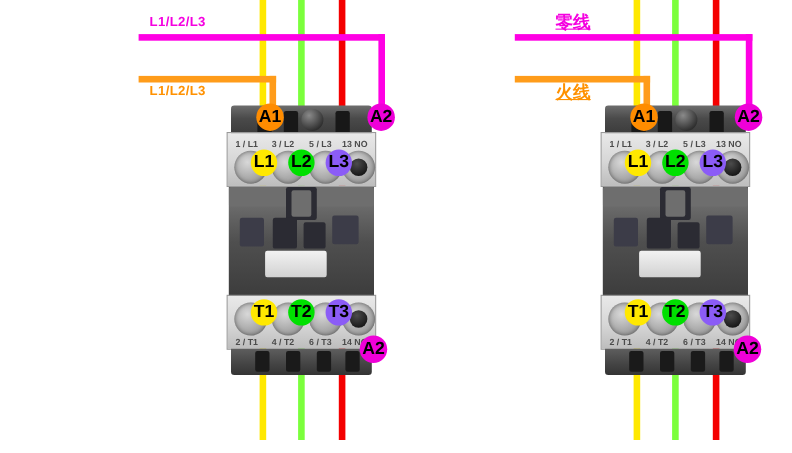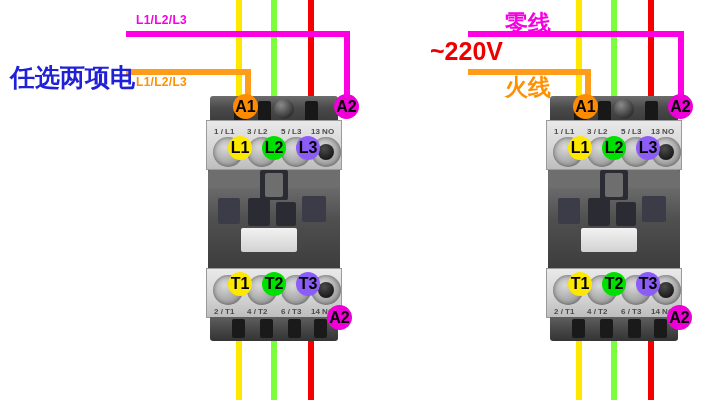--- a/index.html
+++ b/index.html
@@ -52,23 +52,24 @@
     color: #ee0000;
     font-weight: bold;
   }
   .lbl-cn-blue {
     font-size: 25px;
     color: #2020d8;
     font-weight: bold;
     font-family: "DejaVu Sans", sans-serif;
   }
   .lbl-cn {
-    font-size: 23px;
+    font-size: 16px;
     font-weight: bold;
     font-family: "DejaVu Sans", sans-serif;
+    text-decoration: underline;
   }
 
   
   .contactor {
     position: absolute;
     width: 136px;
     height: 232px;
     text-align: right;
   }
   .c-shoulder {
@@ -196,21 +197,20 @@
   <div class="wire-v w-green" style="left:271px; top:0px; height:400px;"></div>
   <div class="wire-v w-red" style="left:308px; top:0px; height:400px;"></div>
 
   <div class="wire-h w-magenta" style="left:126px; top:31px; width:224px;"></div>
   <div class="wire-v w-magenta" style="left:344px; top:31px; height:75px;"></div>
 
   <div class="wire-h w-orange" style="left:126px; top:69px; width:125px;"></div>
   <div class="wire-v w-orange" style="left:245px; top:69px; height:38px;"></div>
 
   <div class="lbl lbl-phase lbl-magenta" style="left:136px; top:14px;">L1/L2/L3</div>
-  <div class="lbl lbl-cn-blue" style="left:10px; top:65px;">任选两项电</div>
   <div class="lbl lbl-phase lbl-orange" style="left:136px; top:76px;">L1/L2/L3</div>
 
   <div class="contactor" style="left:206px; top:96px;">
     <div class="c-shoulder" style="top:0px;">
       <div class="notch" style="left:24px;"></div>
       <div class="notch" style="left:48px;"></div>
       <div class="knob"></div>
       <div class="notch" style="left:95px;"></div>
     </div>
 
@@ -269,21 +269,20 @@
   <div class="wire-v w-green" style="left:611px; top:0px; height:400px;"></div>
   <div class="wire-v w-red" style="left:648px; top:0px; height:400px;"></div>
 
   <div class="wire-h w-magenta" style="left:468px; top:31px; width:216px;"></div>
   <div class="wire-v w-magenta" style="left:678px; top:31px; height:75px;"></div>
 
   <div class="wire-h w-orange" style="left:468px; top:69px; width:123px;"></div>
   <div class="wire-v w-orange" style="left:585px; top:69px; height:38px;"></div>
 
   <div class="lbl lbl-cn lbl-magenta" style="left:505px; top:12px;">零线</div>
-  <div class="lbl lbl-volt" style="left:430px; top:39px;">~220V</div>
   <div class="lbl lbl-cn lbl-orange" style="left:505px; top:76px;">火线</div>
 
   <div class="contactor" style="left:546px; top:96px;">
     <div class="c-shoulder" style="top:0px;">
       <div class="notch" style="left:24px;"></div>
       <div class="notch" style="left:48px;"></div>
       <div class="knob"></div>
       <div class="notch" style="left:95px;"></div>
     </div>
 

